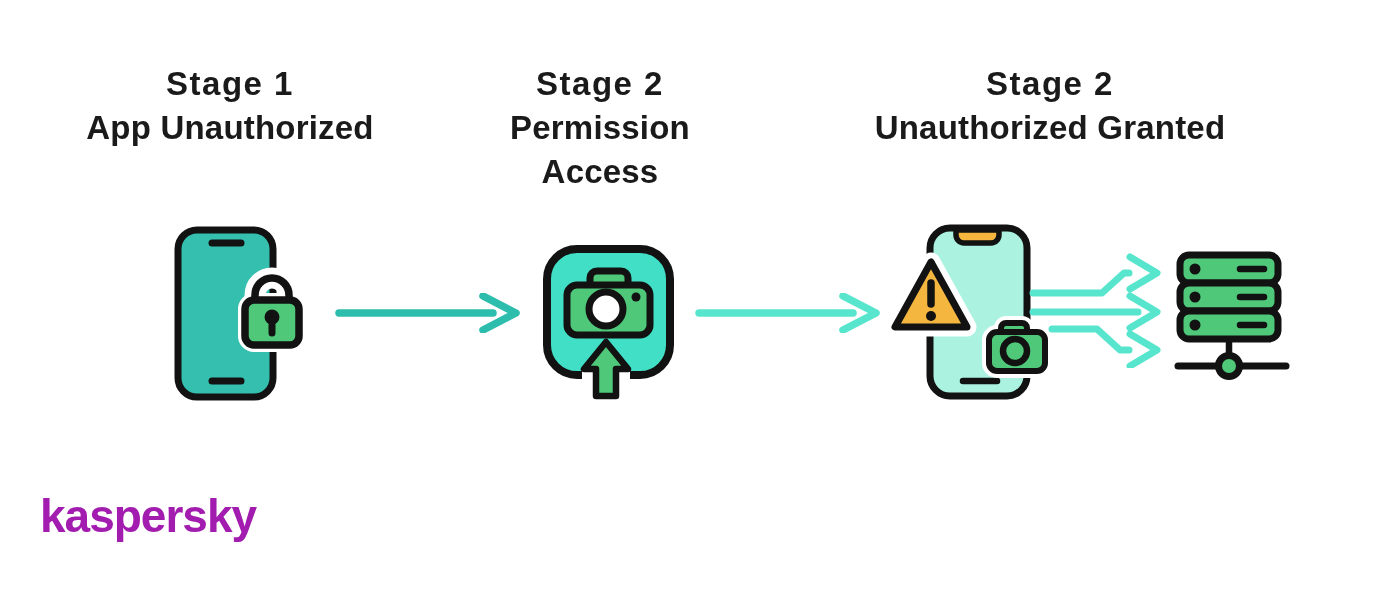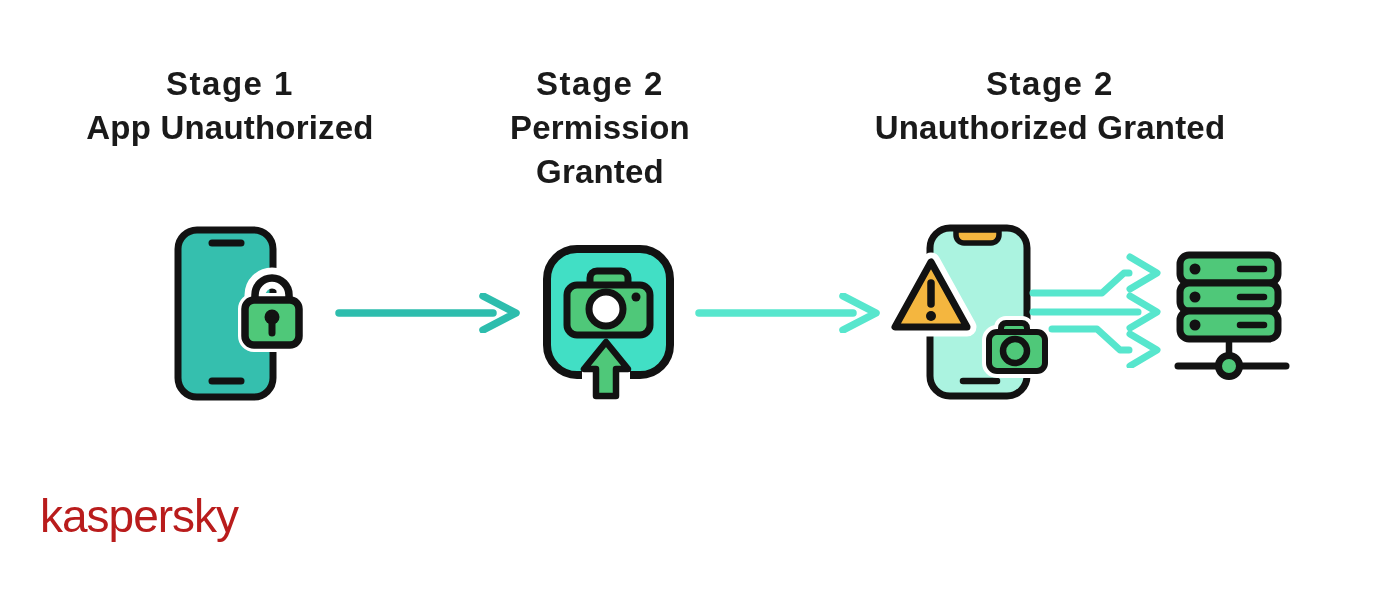--- a/index.html
+++ b/index.html
@@ -34,37 +34,37 @@
   .i-arrow1{left:330px;top:293px;}
   .i-camera-perm{left:541px;top:244px;}
   .i-arrow2{left:690px;top:293px;}
   .i-phone-warning{left:886px;top:220px;}
   .i-streams{left:1026px;top:253px;}
   .i-server{left:1170px;top:246px;}
   .brand{
     position:absolute;
     left:40px;top:489px;
     font-size:46px;
-    font-weight:400;
+    font-weight:700;
     letter-spacing:-1px;
-    color:#b91c1c;
+    color:#a21caf;
   }
 </style>
 </head>
 <body>
 
 <div class="canvas">
 
   <div class="stage-header hdr1">
     <div class="stage-label">Stage 1</div>
     <div class="stage-title">App Unauthorized</div>
   </div>
   <div class="stage-header hdr2">
     <div class="stage-label">Stage 2</div>
-    <div class="stage-title">Permission Granted</div>
+    <div class="stage-title">Permission Access</div>
   </div>
   <div class="stage-header hdr3">
     <div class="stage-label">Stage 2</div>
     <div class="stage-title">Unauthorized Granted</div>
   </div>
 
   <svg class="icon i-phone-lock" width="134" height="176" viewBox="0 0 134 176">
     <rect x="6" y="4" width="95" height="167" rx="19" fill="#35BFAE" stroke="#121212" stroke-width="7"></rect>
     <line x1="40" y1="17" x2="69" y2="17" stroke="#121212" stroke-width="7" stroke-linecap="round"></line>
     <line x1="40" y1="155" x2="69" y2="155" stroke="#121212" stroke-width="7" stroke-linecap="round"></line>

